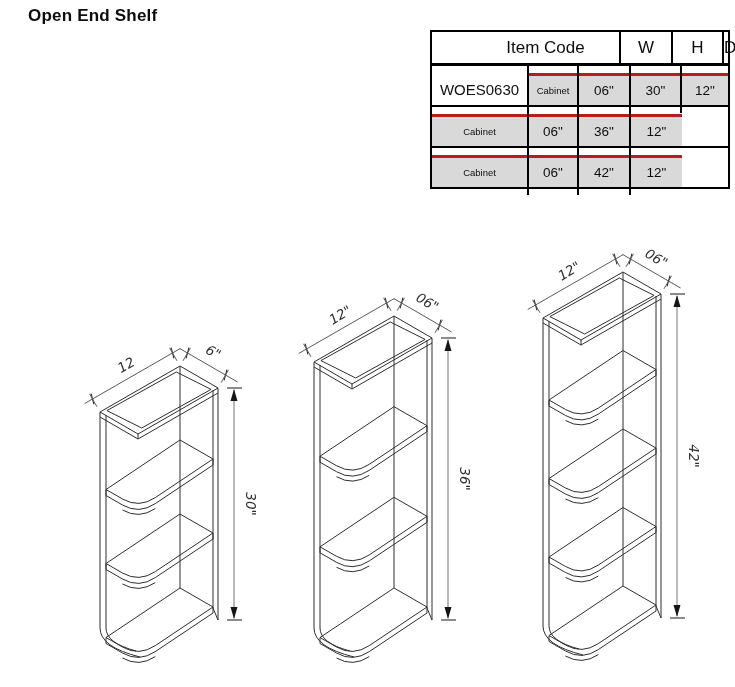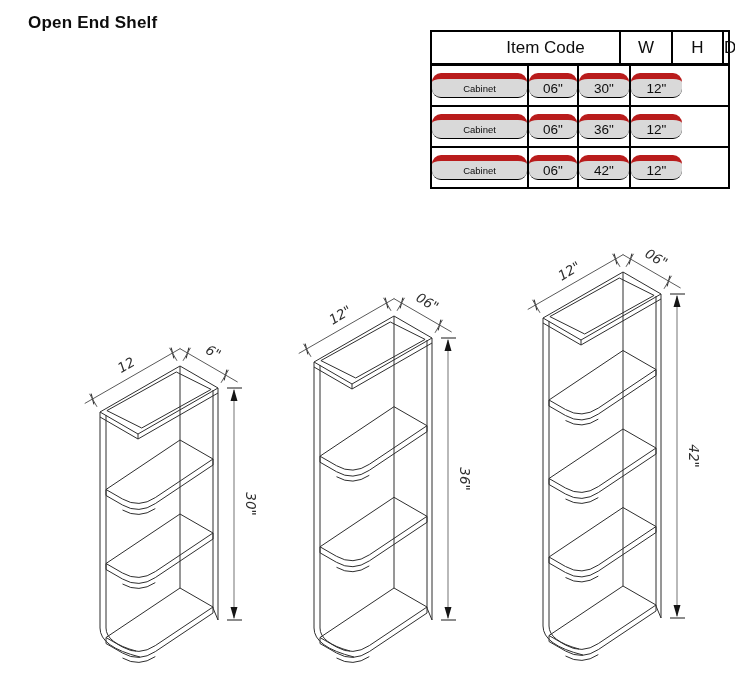--- a/index.html
+++ b/index.html
@@ -2,21 +2,21 @@
 <html><head>
 <meta charset="utf-8">
 <style>
   html,body{margin:0;padding:0;}
   body{
     width:735px;height:687px;position:relative;overflow:hidden;
     background:#ffffff;font-family:"Liberation Sans",sans-serif;color:#111;
   }
   .page-title{
     position:absolute;left:28px;top:6px;
-    font-size:17px;font-weight:bold;color:#0d0d0d;letter-spacing:.2px;margin-top:7px;
+    font-size:17px;font-weight:bold;color:#0d0d0d;letter-spacing:.2px;
   }
   
   .spec-table{
     position:absolute;left:430px;top:30px;width:300px;
     border:2px solid #000;background:#fff;box-sizing:border-box;
   }
   .thead{
     display:grid;grid-template-columns:147px 52px 51px 1fr;
     height:31px;border-bottom:3px solid #000;padding-left:40px;
   }
@@ -33,24 +33,24 @@
   .c-code{
     display:flex;align-items:center;justify-content:center;
     font-size:15px;border-right:2px solid #000;box-sizing:border-box;
   }
   .c{
     border-right:2px solid #000;box-sizing:border-box;
     padding:7px 0;
   }
   .c.last{border-right:none;}
   .band{
-    height:25px;box-sizing:border-box;
-    background:#d9d9d9;border-top:6px solid #b91c1c;border-bottom:1px solid #000;
+    height:33px;box-sizing:border-box;
+    background:#d9d9d9;border-top:3px solid #b91c1c;border-bottom:1px solid #000;
     display:flex;align-items:center;justify-content:center;
-    font-size:13.5px;color:#0d0d0d;border-radius:9px;
+    font-size:13.5px;color:#0d0d0d;
   }
   .band.small{font-size:9.5px;}
   
   #dsvg{position:absolute;left:0;top:0;}
   .ln{stroke:#2e2e2e;stroke-width:1;fill:none;stroke-linejoin:round;}
   .dim{stroke:#5a5a5a;stroke-width:1;fill:none;}
   .dim2{stroke:#2e2e2e;stroke-width:1.1;fill:none;}
   .dimv{stroke:#8a8a8a;stroke-width:1.2;fill:none;}
   .arr{fill:#151515;stroke:none;}
   .dlabel{
@@ -65,20 +65,21 @@
 
 <div class="spec-table">
   <div class="thead">
     <div class="th">Item Code</div>
     <div class="th">W</div>
     <div class="th">H</div>
     <div class="th">D</div>
   </div>
 
   <div class="trow">
+    <div class="c-code">WOES0630</div>
     <div class="c">
         <div class="band small" style="background: rgb(217, 217, 217);">Cabinet</div>
       </div>
     <div class="c">
         <div class="band" style="background: rgb(217, 217, 217);">06"</div>
       </div>
     <div class="c">
         <div class="band" style="background: rgb(217, 217, 217);">30"</div>
       </div>
     <div class="c last">

